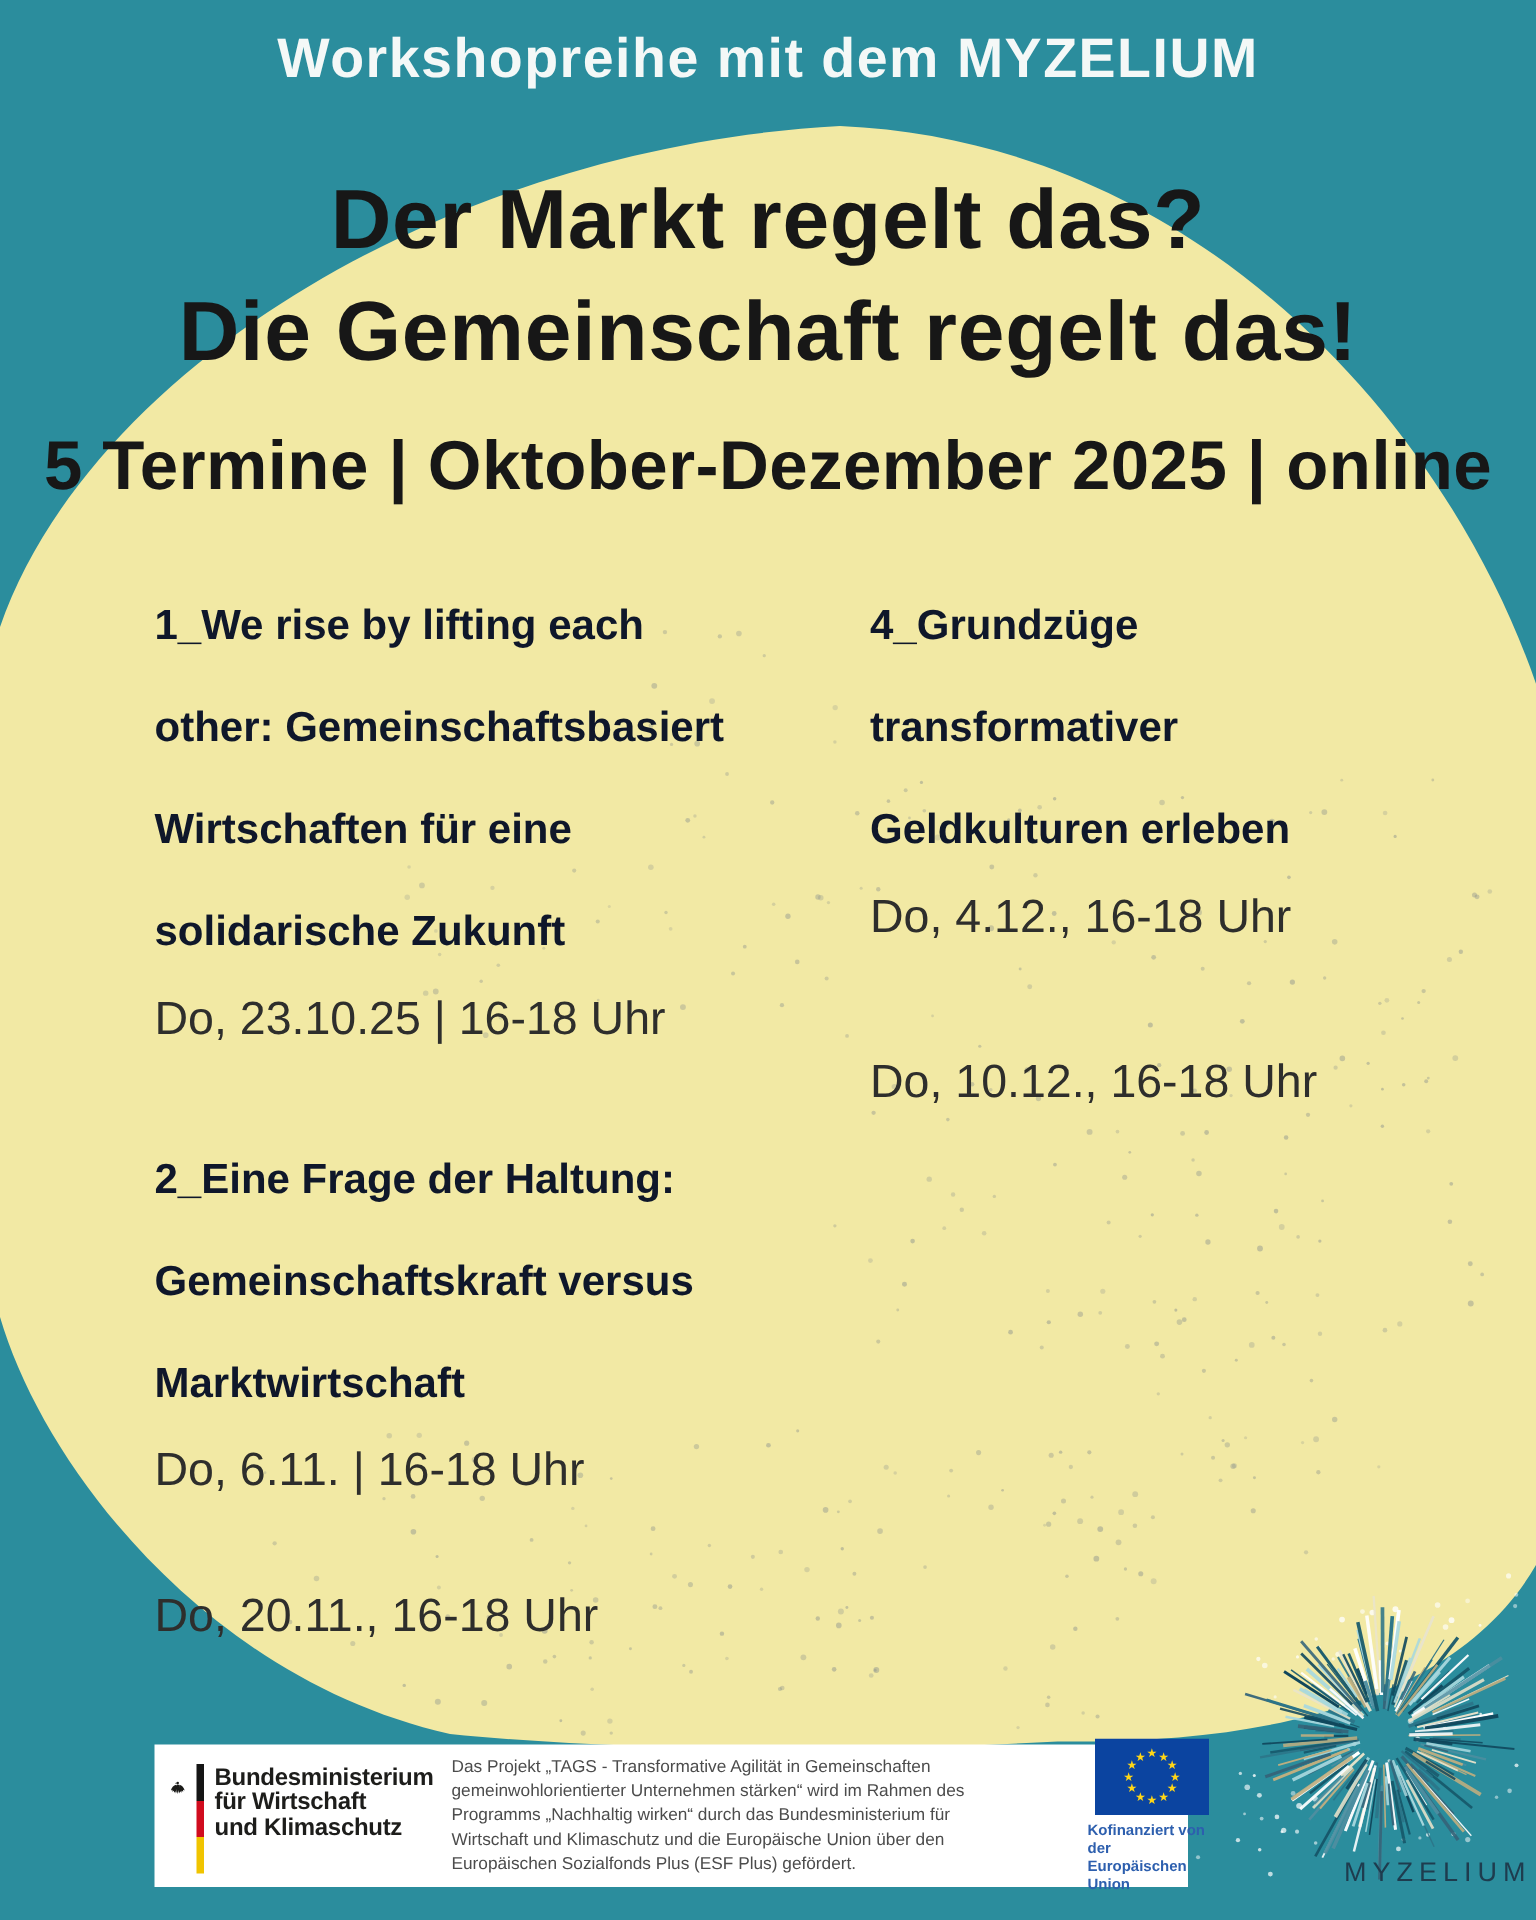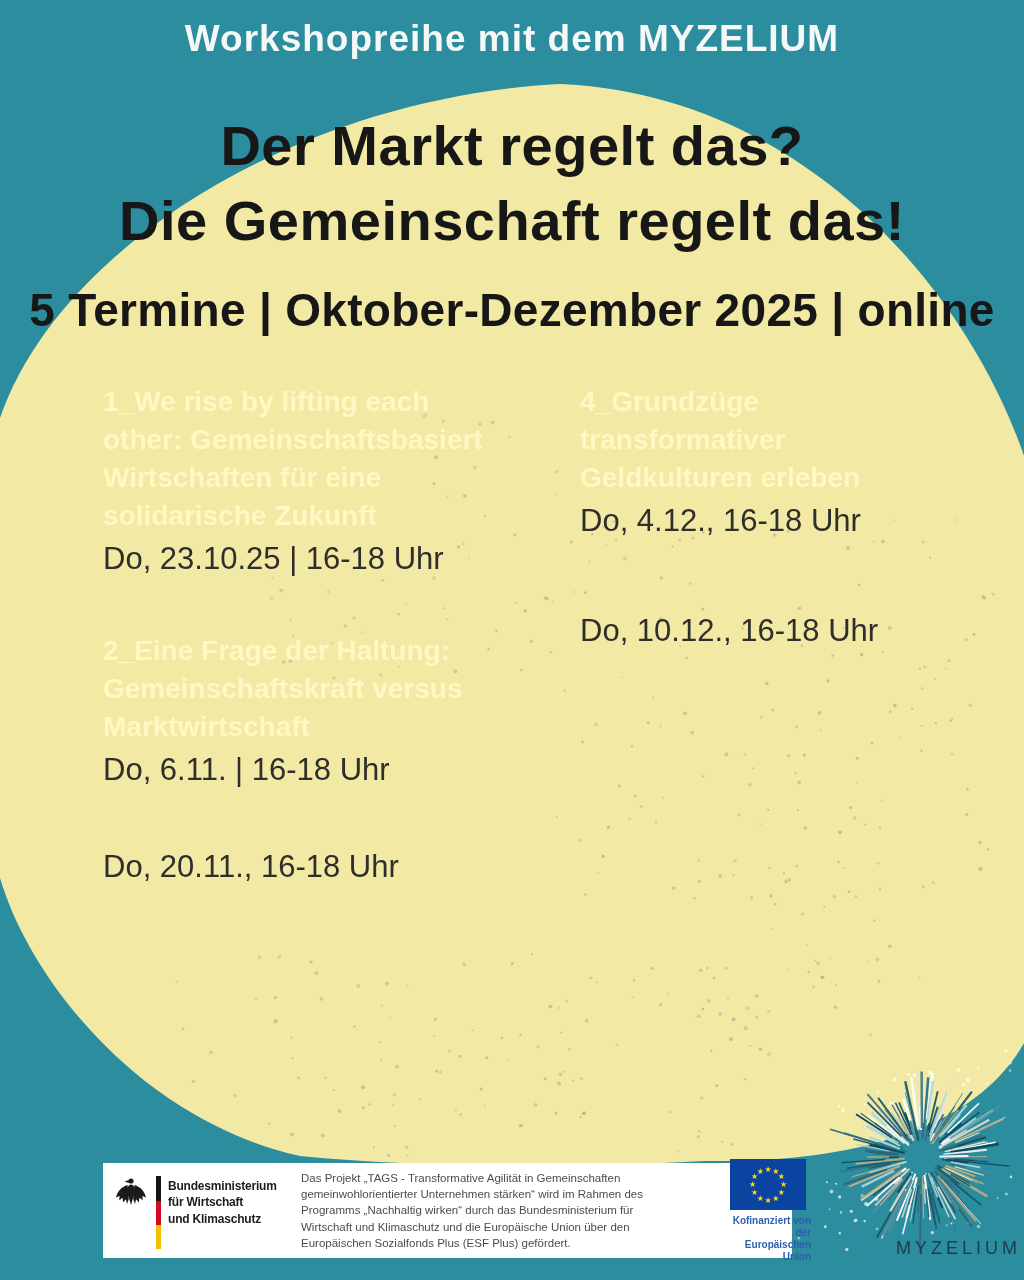--- a/index.html
+++ b/index.html
@@ -20,36 +20,36 @@
   }
   .subtitle{
     position:absolute;top:283px;left:0;width:100%;text-align:center;z-index:3;
     color:var(--text-black,#171717);font-size:46px;font-weight:bold;letter-spacing:.3px;
   }
   .col{position:absolute;z-index:3;}
   .col-left{left:103px;top:383px;width:460px;}
   .col-right{left:580px;top:383px;width:432px;}
   .session{margin-bottom:50px;}
   .col-right .session{margin-bottom:63px;}
-  .s-title{font-weight:bold;font-size:28px;line-height:38px;color:#fef9c3;white-space:pre-line;}
+  .s-title{font-weight:bold;font-size:28px;line-height:68px;color:#0f172a;white-space:pre-line;}
   .s-date{font-size:31px;line-height:47px;color:#2e2e2c;}
   .credit-box{
     position:absolute;left:103px;top:1163px;width:689px;height:95px;z-index:4;
     background:#ffffff;display:flex;align-items:center;gap:12px;
     padding:0 10px;box-sizing:border-box;
   }
   .ministry{display:flex;gap:7px;flex:none;width:176px;align-items:flex-start;padding-top:3px;}
   .stripe{
     width:5px;height:73px;flex:none;
     background:linear-gradient(var(--flag-black,#151515) 0 34%,var(--flag-red,#d00c1e) 34% 67%,var(--flag-gold,#f0c400) 67%);
   }
-  .m-name{font-size:12px;line-height:16.5px;color:#1d1d1b;font-weight:bold;white-space:pre-line;letter-spacing:-.2px;padding-top:2px;}
+  .m-name{font-size:16px;line-height:16.5px;color:#1d1d1b;font-weight:bold;white-space:pre-line;letter-spacing:-.2px;padding-top:2px;}
   .funding{font-size:11.5px;line-height:16.2px;color:#4c4c4c;white-space:pre-line;width:412px;flex:none;}
   .eu{display:flex;flex-direction:column;align-items:center;flex:none;width:86px;}
-  .eu-caption{font-size:10px;line-height:12px;font-weight:bold;text-align:right;margin-top:5px;
+  .eu-caption{font-size:10px;line-height:12px;font-weight:bold;text-align:left;margin-top:5px;
     color:var(--eu-caption-blue,#2d5fae);white-space:pre-line;}
   .burst-wrap{position:absolute;left:822px;top:1057px;width:200px;height:200px;z-index:3;}
   .wordmark{
     position:absolute;left:821px;top:1238px;width:200px;text-align:right;z-index:3;
     font-size:18px;letter-spacing:4px;color:var(--wordmark-navy,#1e3c4e);
   }
 </style>
 </head>
 <body>
 

